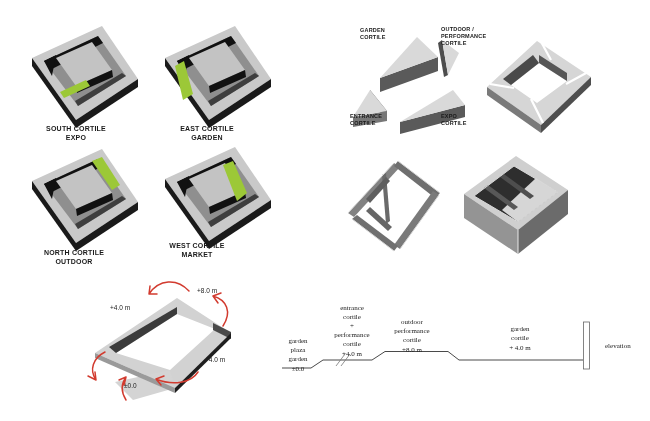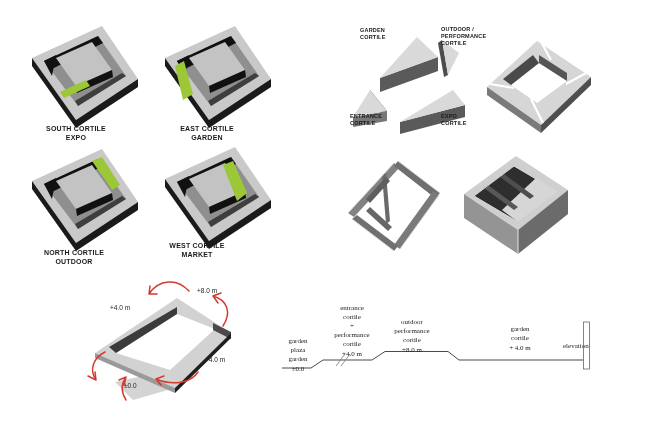--- a/index.html
+++ b/index.html
@@ -225,15 +225,15 @@
     <div>outdoor</div>
     <div>performance</div>
     <div>cortile</div>
     <div class="val">+8.0 m</div>
   </div>
   <div class="section-station" style="left:520px;top:325px">
     <div>garden</div>
     <div>cortile</div>
     <div class="val">+ 4.0 m</div>
   </div>
-  <div class="elevation-label" style="left:563px;top:342px">elevation</div>
+  <div class="elevation-label" style="left:605px;top:342px">elevation</div>
 
 </div>
 
 </body></html>

